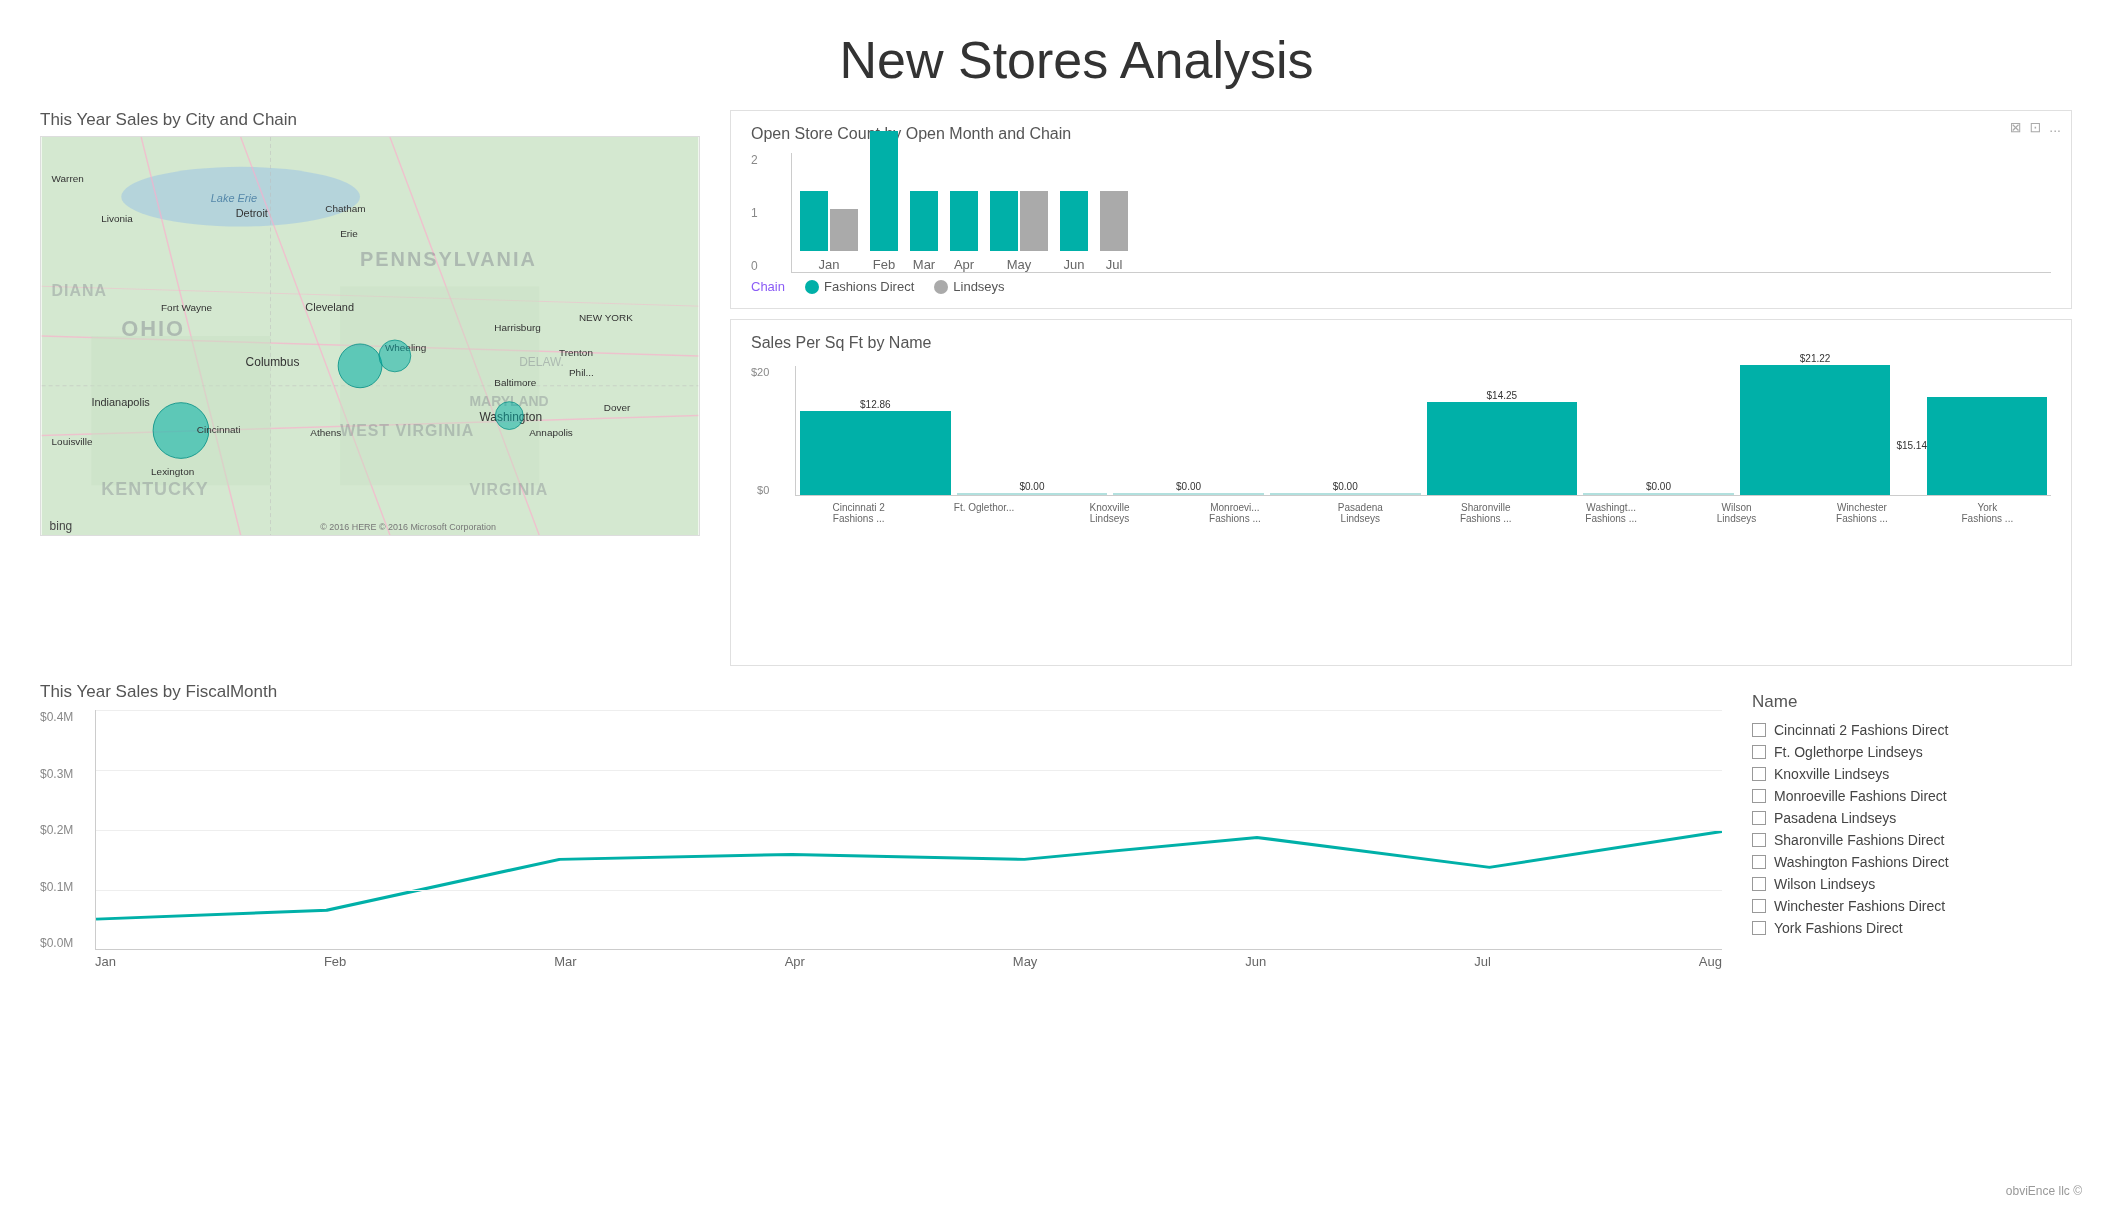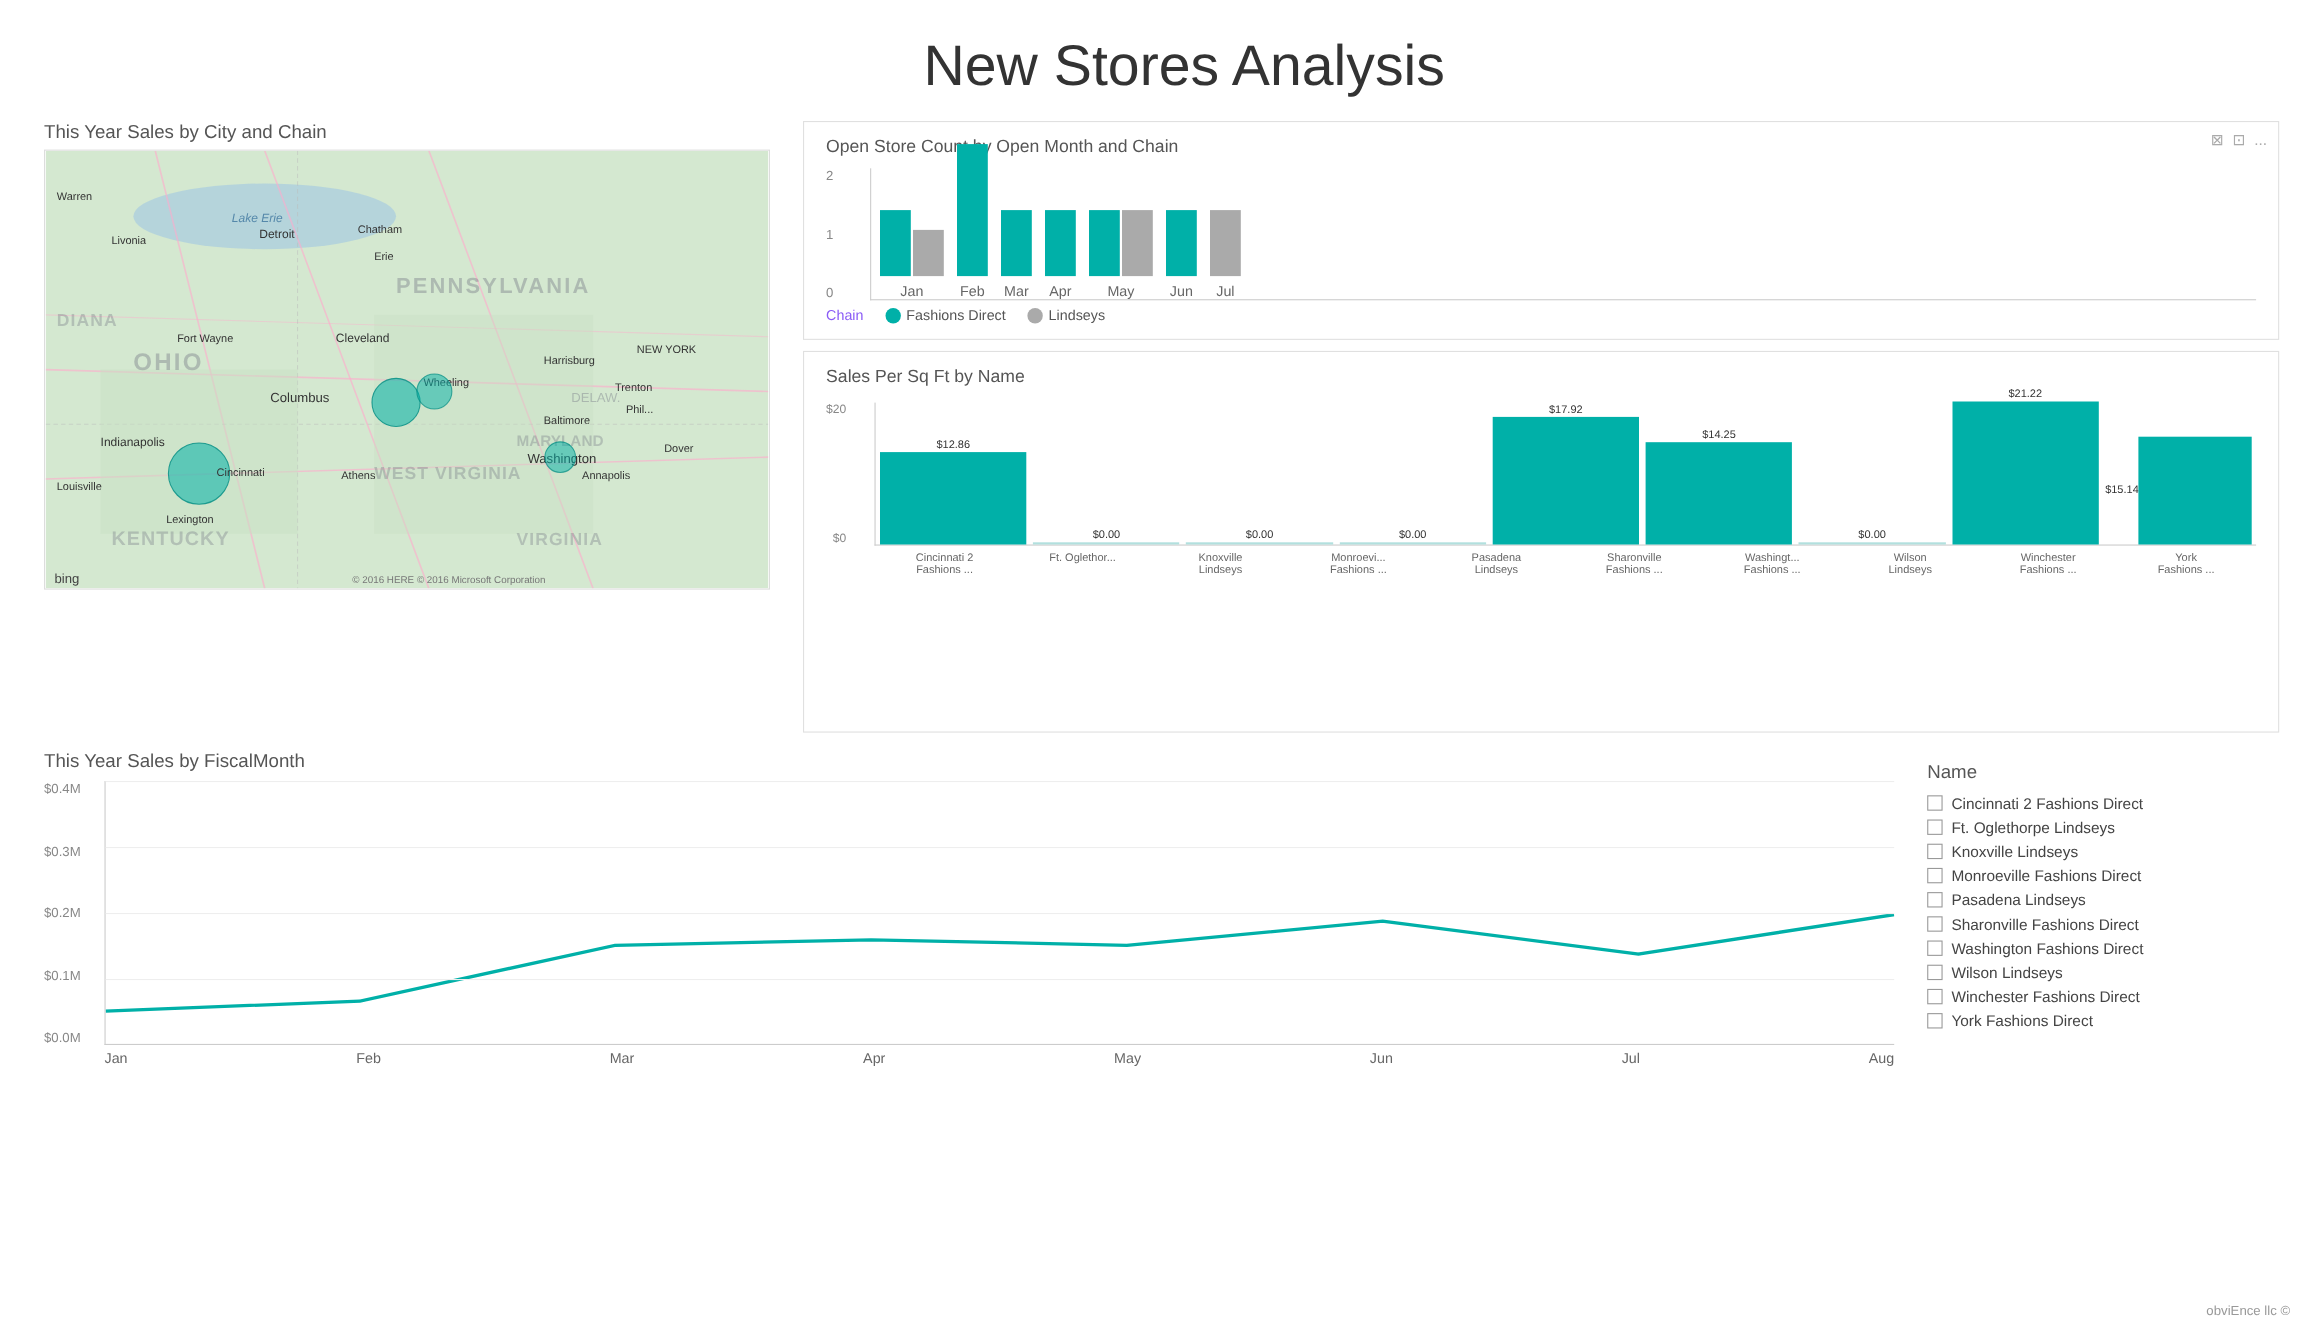--- a/index.html
+++ b/index.html
@@ -377,24 +377,20 @@
               <div style="font-size:10px;color:#333;margin-bottom:1px;">$0.00</div>
               <div style="width:100%;height:2px;background:#b2e0de;"></div>
             </div>
 
 
             <div style="display:flex;flex-direction:column;align-items:center;flex:1;">
               <div style="font-size:10px;color:#333;margin-bottom:1px;">$0.00</div>
               <div style="width:100%;height:2px;background:#b2e0de;"></div>
             </div>
 
-            <div style="display:flex;flex-direction:column;align-items:center;flex:1;">
-              <div style="font-size:10px;color:#333;margin-bottom:1px;">$17.92</div>
-              <div style="width:100%;height:116px;background:#00b0a8;"></div>
-            </div>
 
             <div style="display:flex;flex-direction:column;align-items:center;flex:1;">
               <div style="font-size:10px;color:#333;margin-bottom:1px;">$14.25</div>
               <div style="width:100%;height:93px;background:#00b0a8;"></div>
             </div>
 
             <div style="display:flex;flex-direction:column;align-items:center;flex:1;">
               <div style="font-size:10px;color:#333;margin-bottom:1px;">$0.00</div>
               <div style="width:100%;height:2px;background:#b2e0de;"></div>
             </div>

